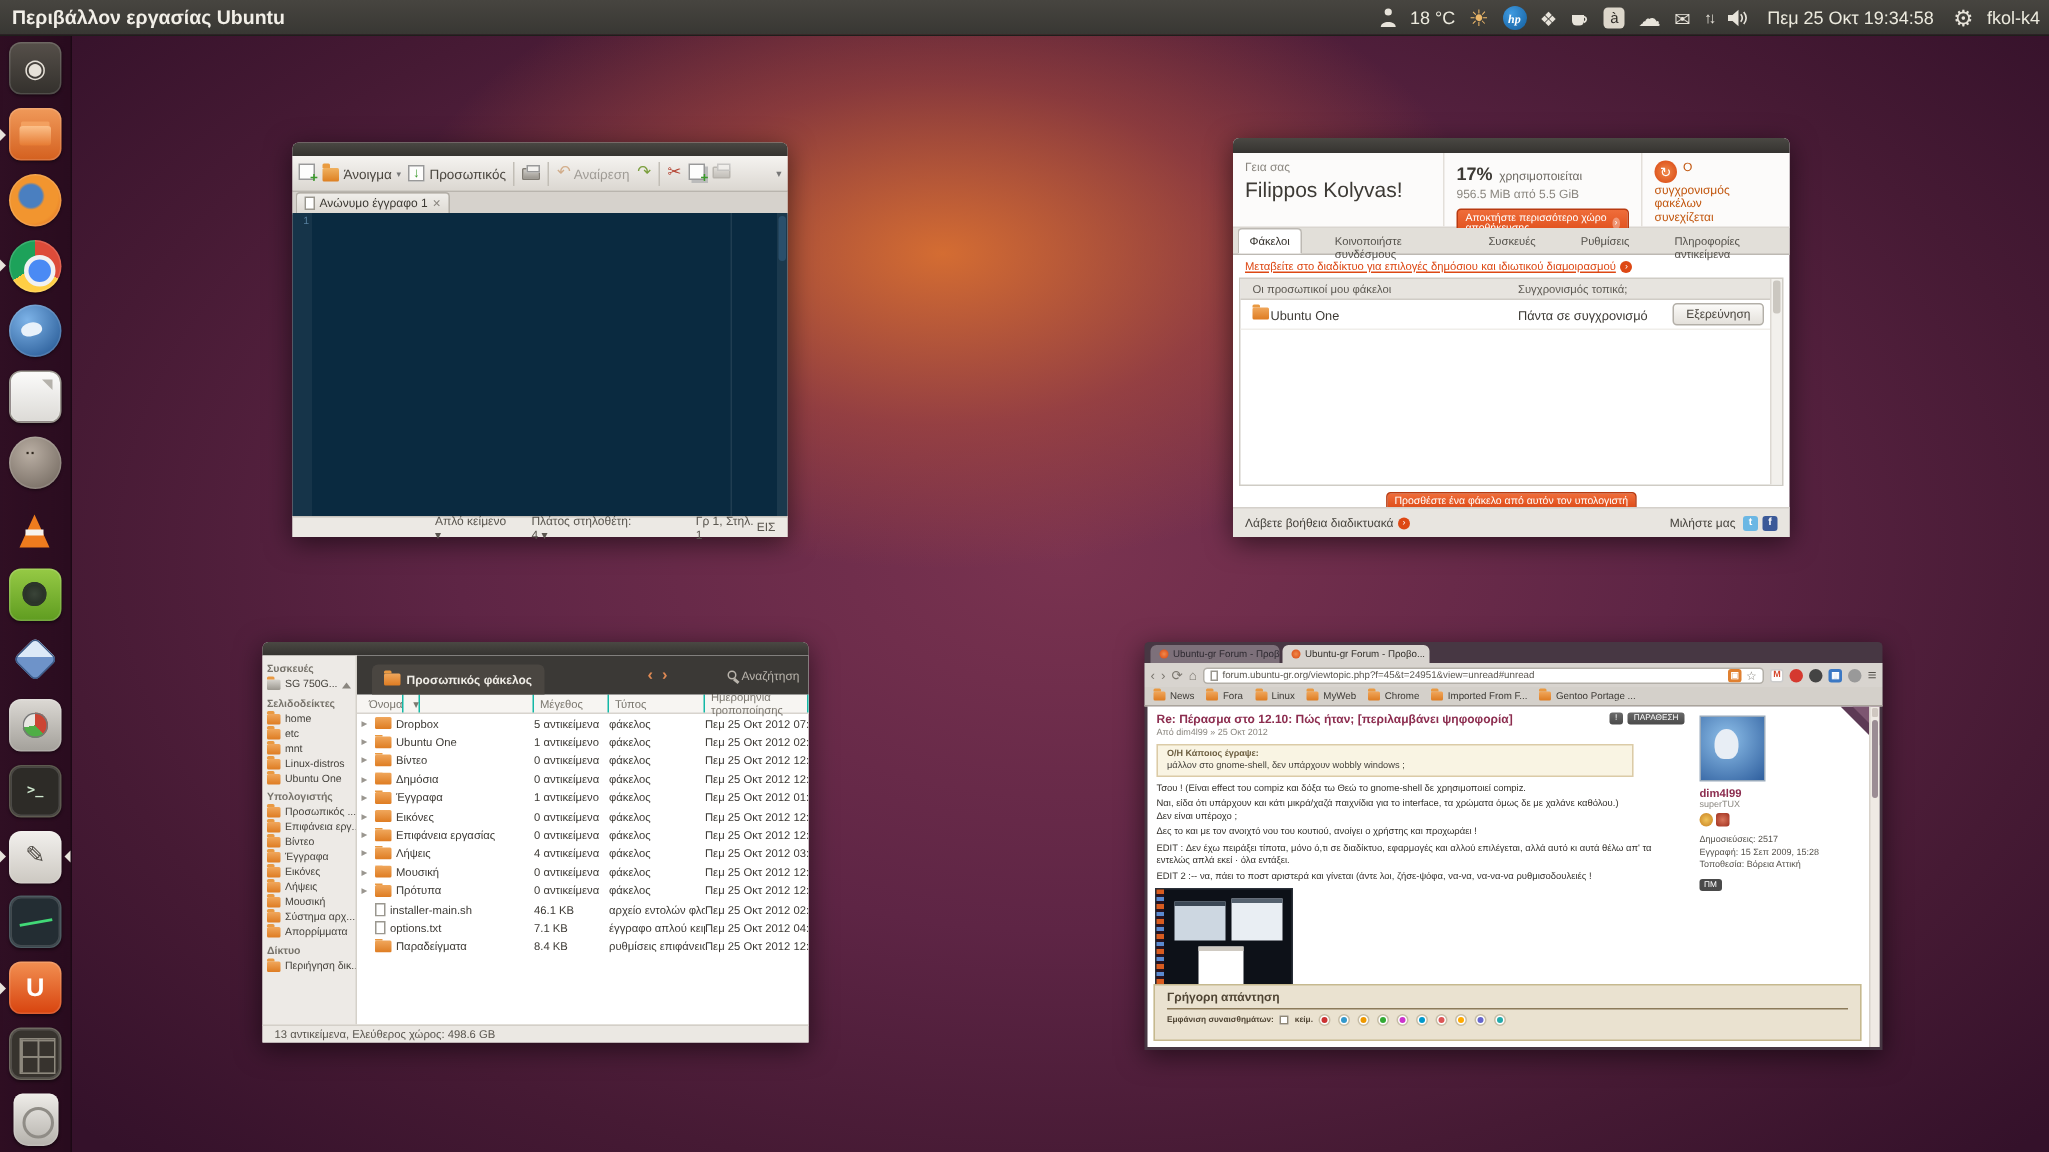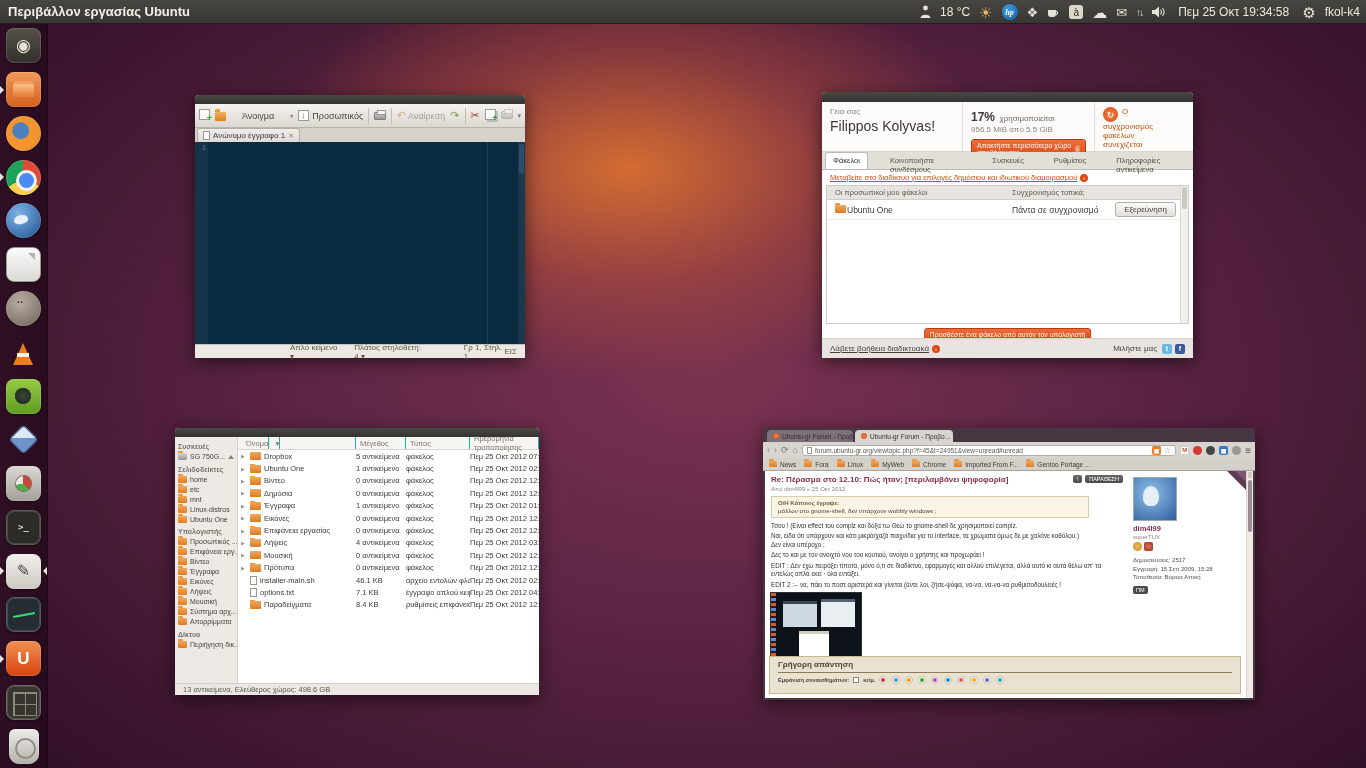--- a/index.html
+++ b/index.html
@@ -322,21 +322,21 @@
       <span class="tile x-trash">
         <i class="g"></i>
       </span>
     </div>
   </div>
 
 <div id="gedit" class="win">
   <div class="tbar"></div>
   <div class="tool">
     <span><span class="tico i-new"></span></span>
-    <span style="display:flex;align-items:center;gap:16px">
+    <span style="display:flex;align-items:center;gap:3px">
         <span class="tico i-fold"></span>
         <span>Άνοιγμα</span>
         <span style="font-size:6px;color:#777">▾</span>
       </span>
     <span style="display:flex;align-items:center;gap:3px">
         <span class="tico i-save"></span>
         <span>Προσωπικός</span>
       </span>
     <span class="sep"></span>
     <span><span class="tico i-print"></span></span>
@@ -419,21 +419,21 @@
       <span class="gbtn" style="position:absolute;right:12px">Εξερεύνηση</span>
     </div>
     <div class="sstub">
         <i></i>
       </div>
   </div>
   <div class="addbtn obtn">
       <span>Προσθέστε ένα φάκελο από αυτόν τον υπολογιστή</span>
     </div>
   <div class="foot">
-    <span style="text-decoration:underline">Λάβετε βοήθεια διαδικτυακά</span>
+    <span style="">Λάβετε βοήθεια διαδικτυακά</span>
     <span class="circ" style="background:#DD4814;margin-left:3px">›</span>
     <span style="margin-left:auto">Μιλήστε μας</span>
     <span class="sq" style="background:#6bb7e4;margin-left:5px">t</span>
     <span class="sq" style="background:#3b5998;margin-left:3px">f</span>
   </div>
 </div>
 
 <div id="naut" class="win">
   <div class="tbar"></div>
   <div class="side">
@@ -533,20 +533,31 @@
         <span>Δίκτυο</span>
 
       </div>
       <div class="sbi">
         <span class="mfold"></span>
         <span>Περιήγηση δικ...</span>
 
       </div>
     </div>
   <div class="main">
+    <div class="ntool">
+      <div class="chip">
+          <span class="mfold"></span>
+          <span>Προσωπικός φάκελος</span>
+        </div>
+      <div class="navs"><span>‹</span><span>›</span></div>
+      <div class="srch">
+          <span class="mag"></span>
+          <span>Αναζήτηση</span>
+        </div>
+    </div>
     <div class="chead">
       <span class="cw1"><span>Όνομα</span>&nbsp;<span>▾</span></span>
       <span class="cw2">Μέγεθος</span>
       <span class="cw3">Τύπος</span>
       <span class="cw4">Ημερομηνία τροποποίησης</span>
     </div>
     <div>
 
     <div class="frow">
           <span class="c1">

